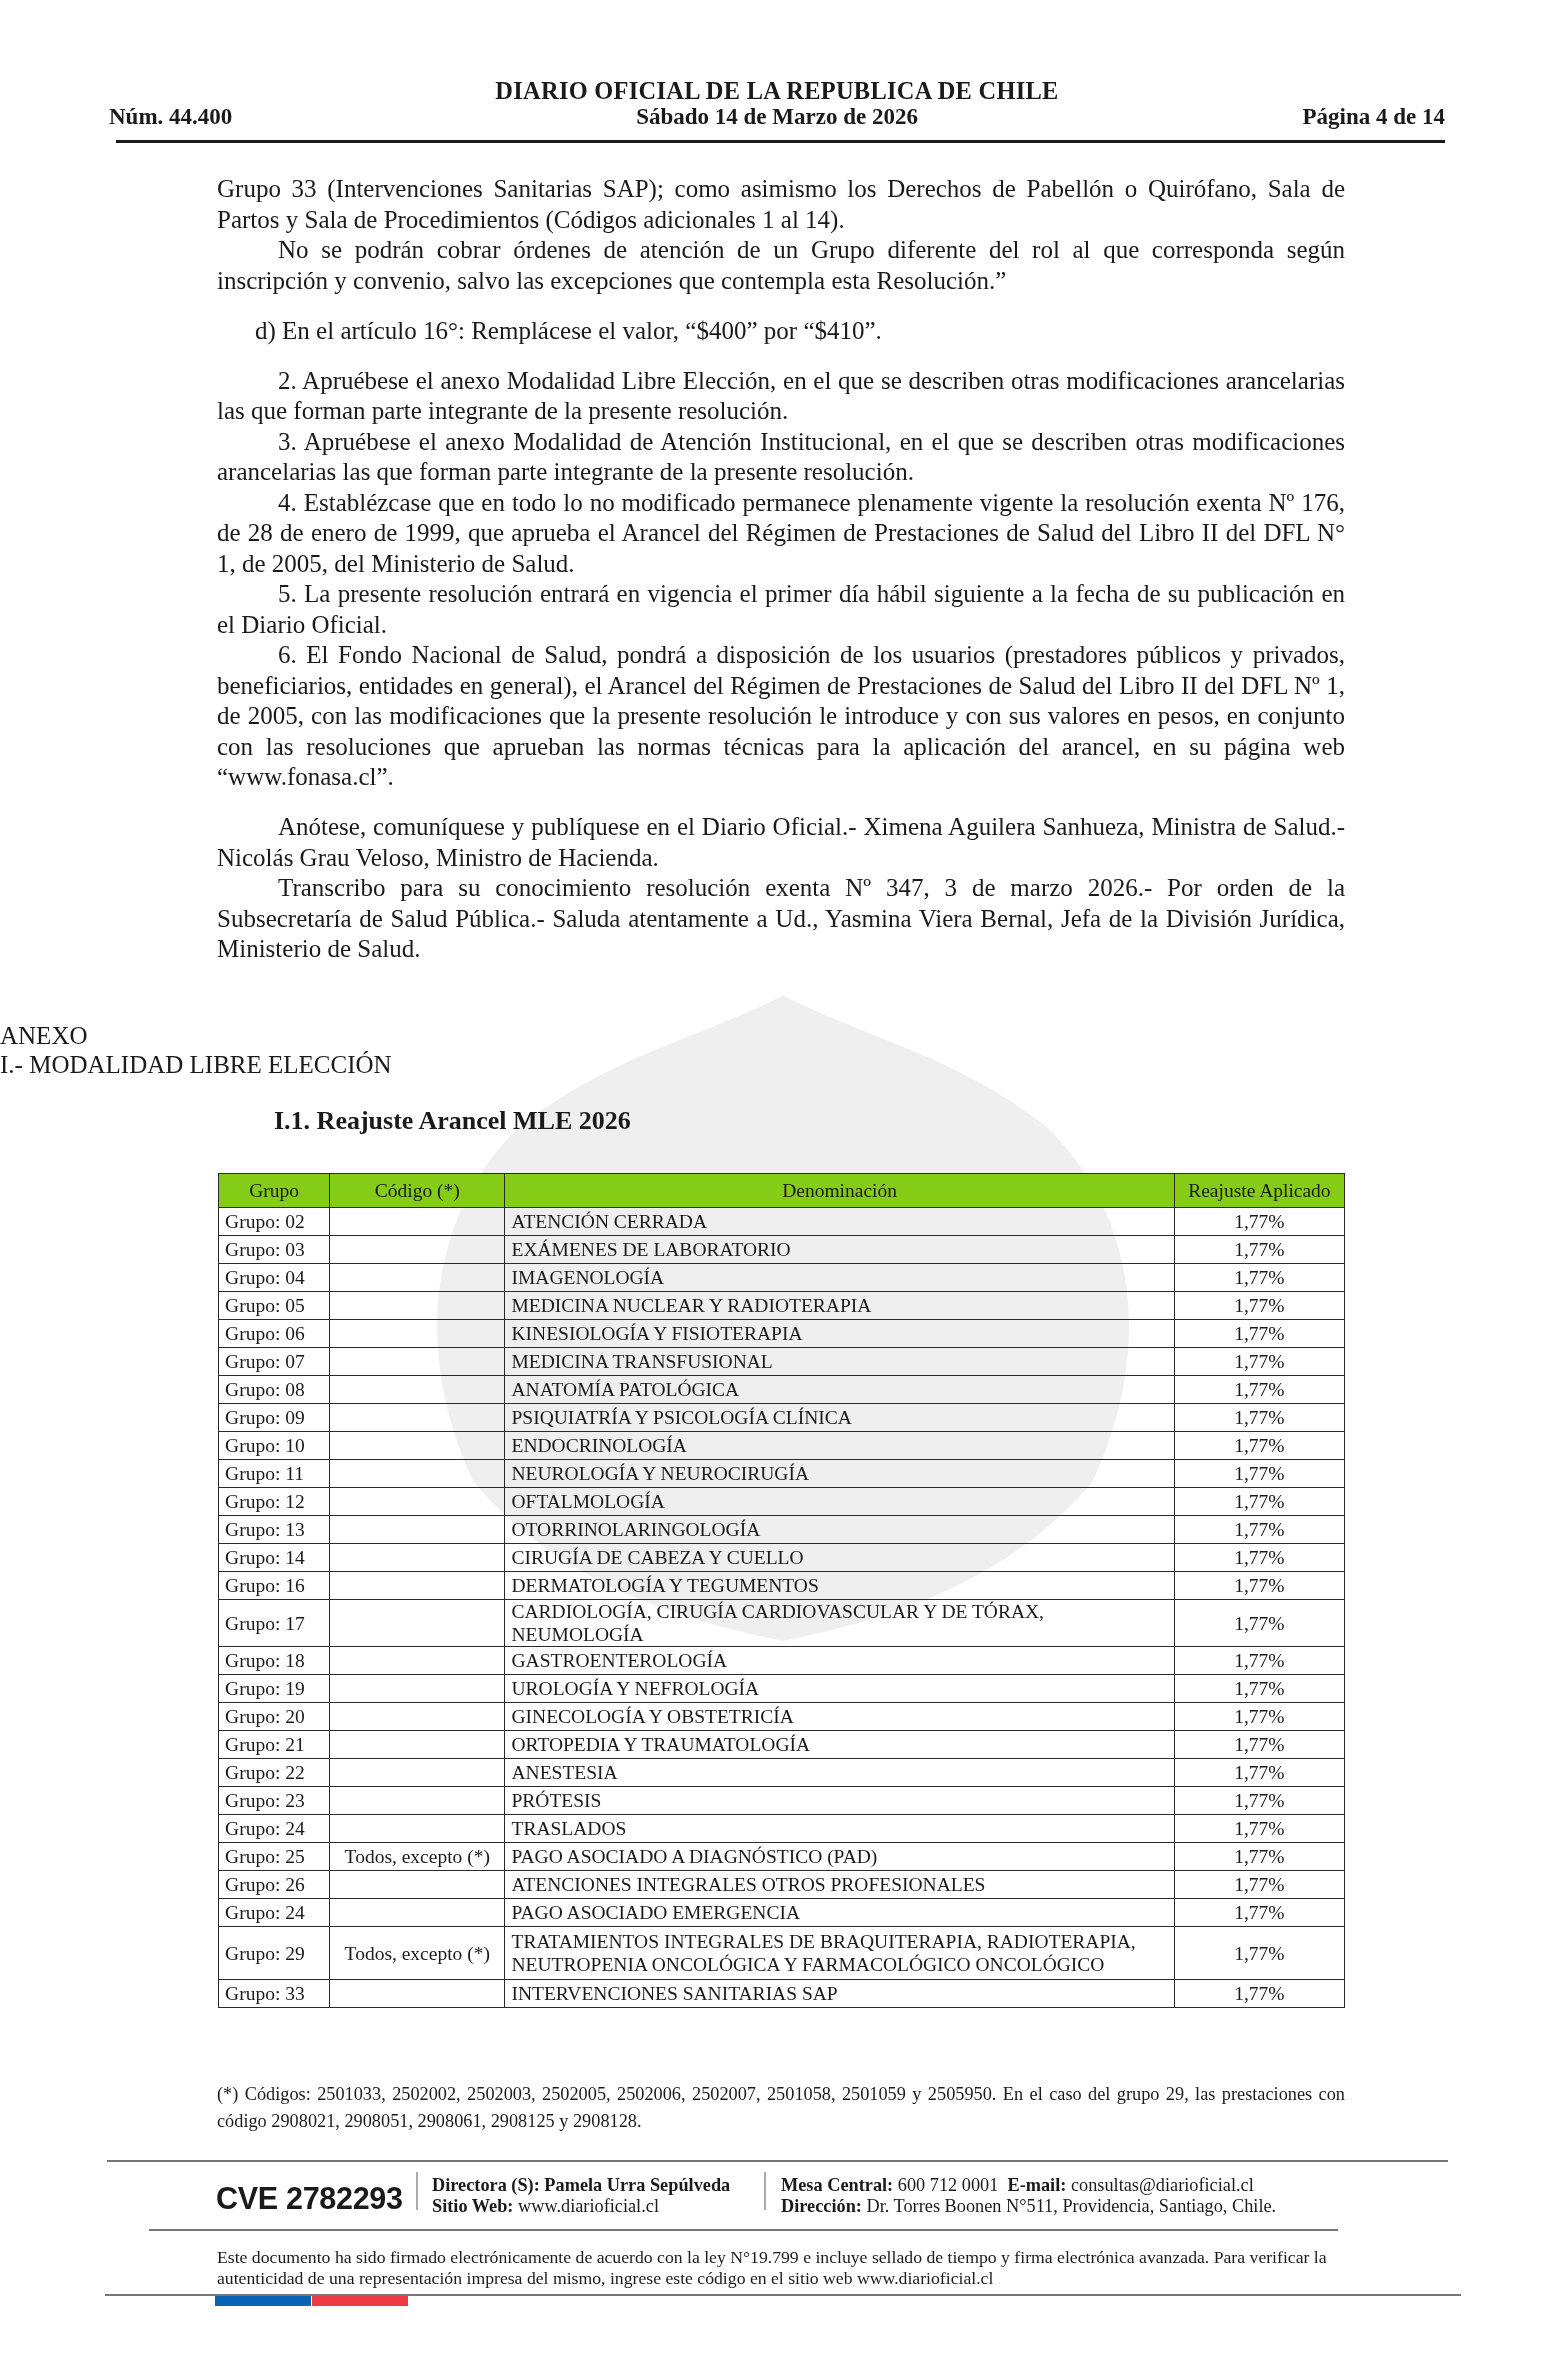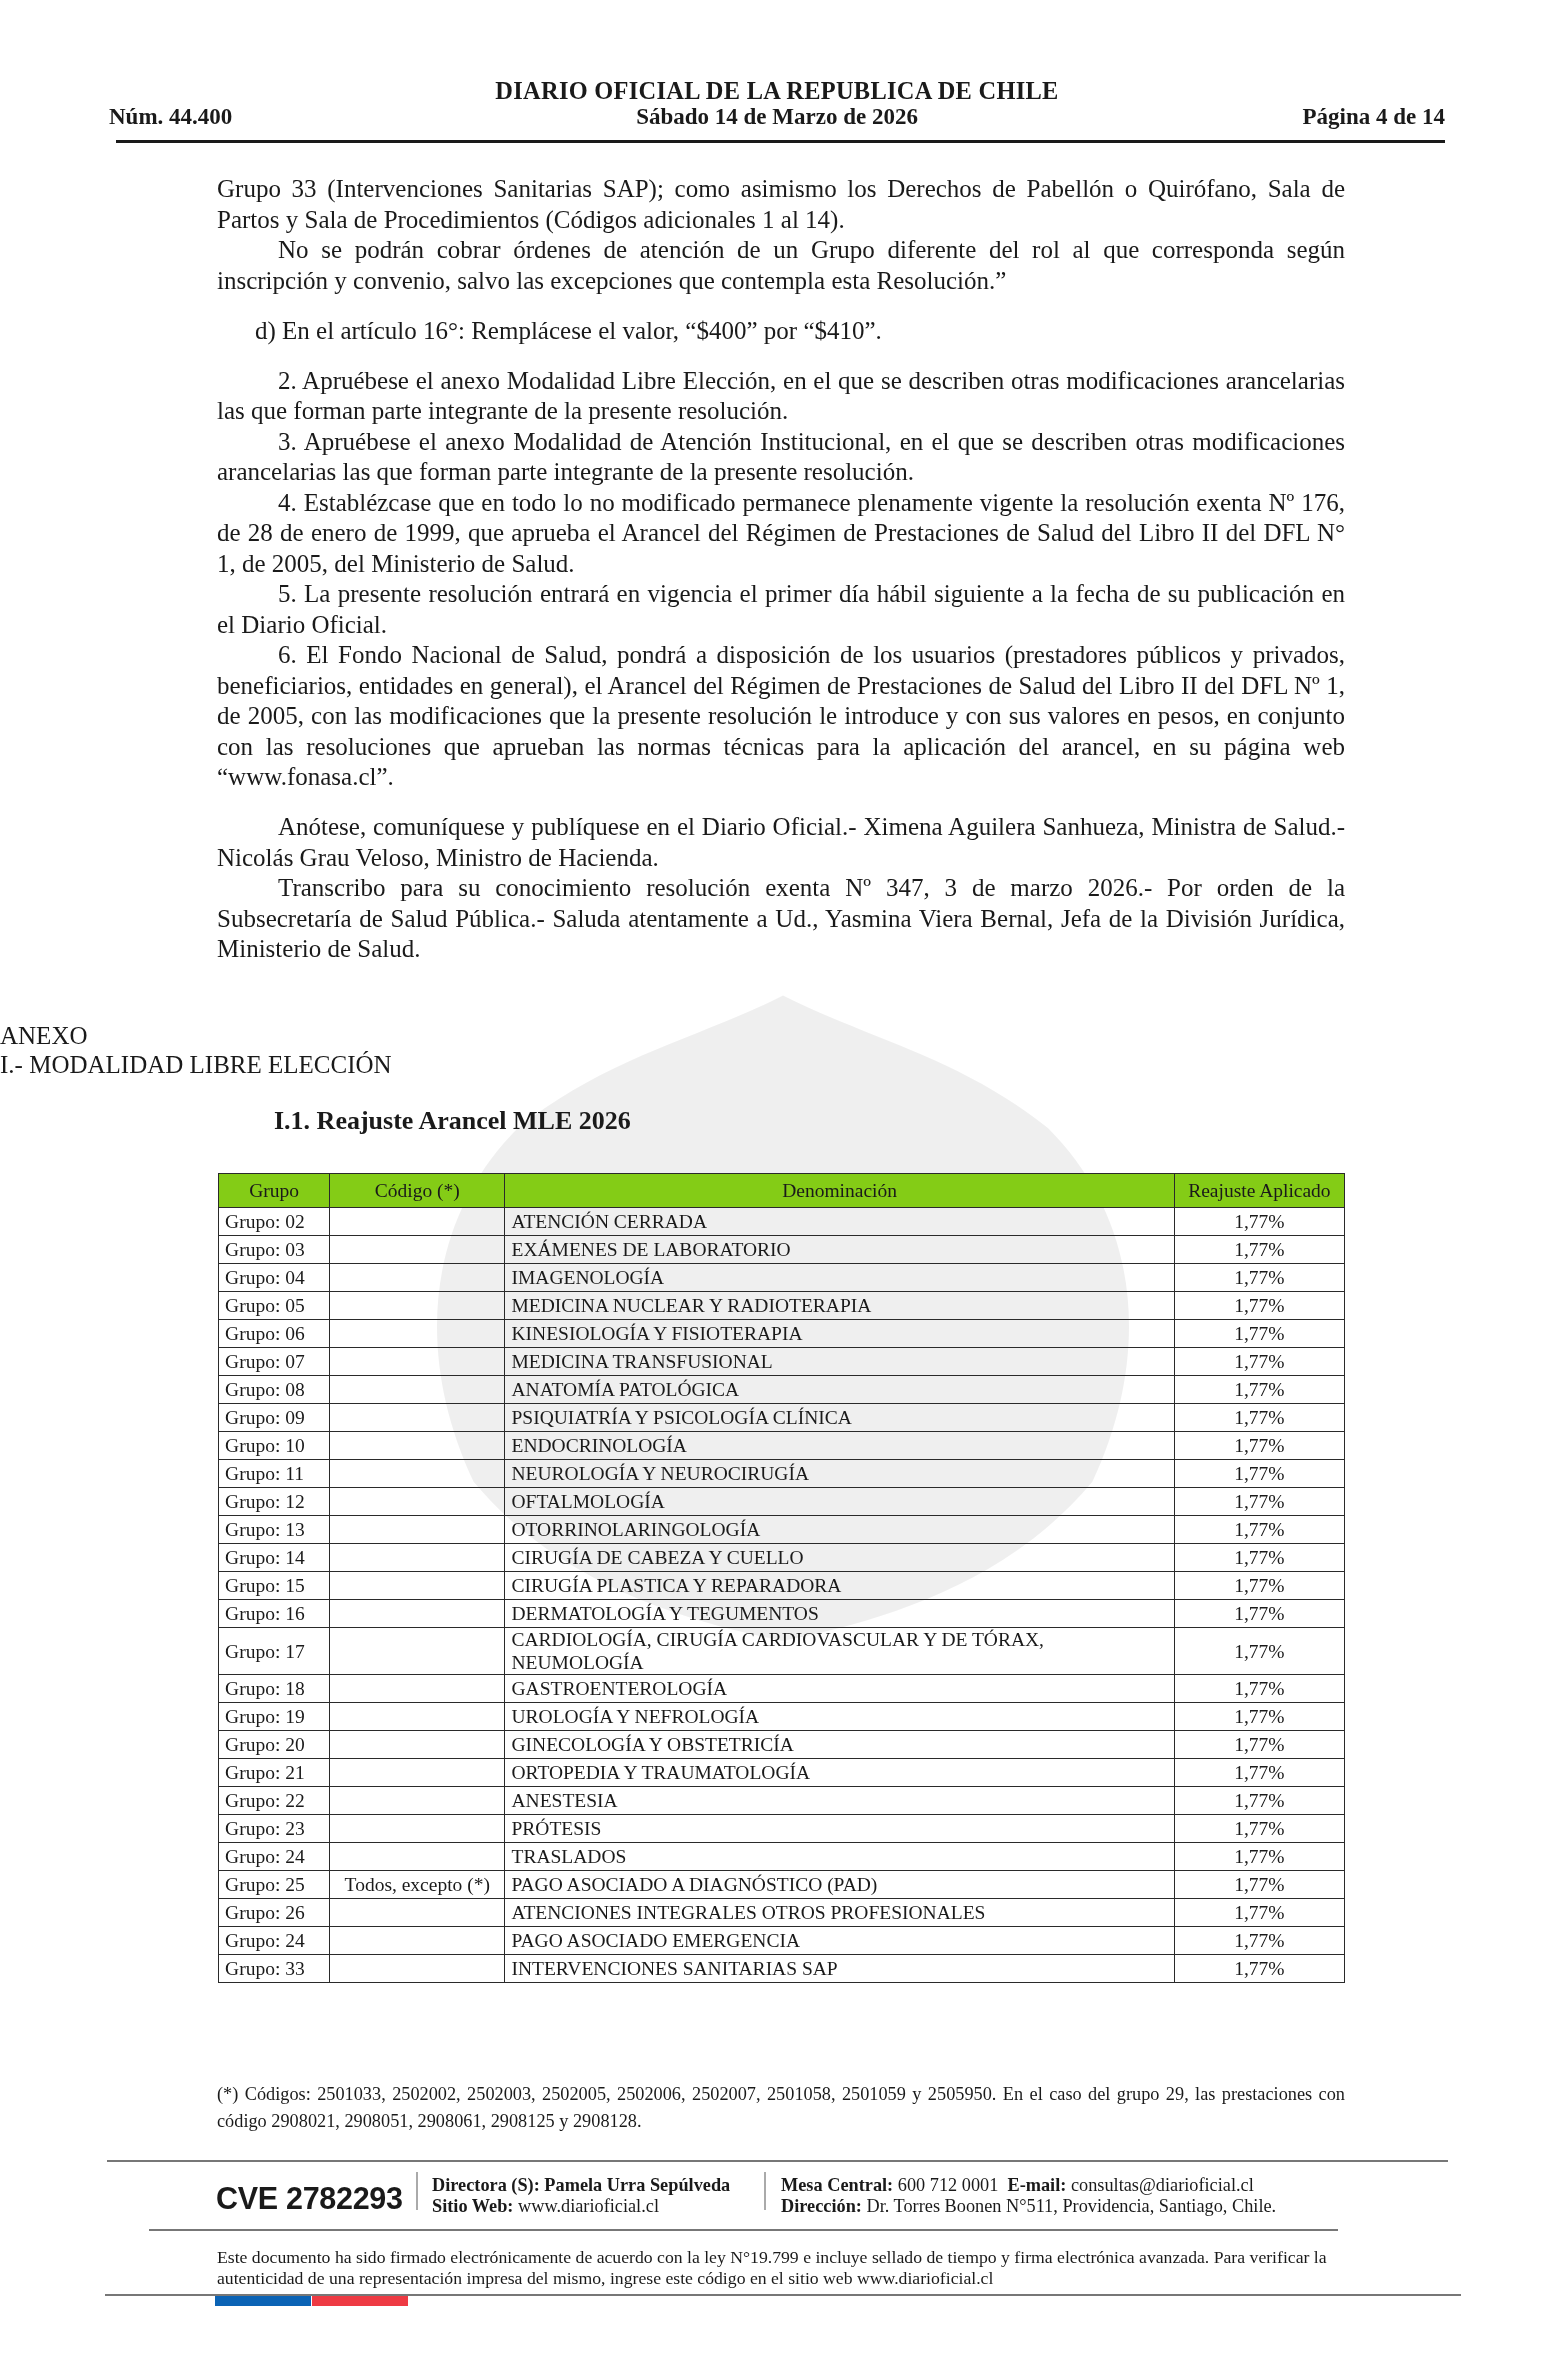--- a/index.html
+++ b/index.html
@@ -176,26 +176,20 @@
           <td class="c-den">OTORRINOLARINGOLOGÍA</td>
           <td class="c-rea">1,77%</td>
         </tr>
         <tr>
           <td class="c-grupo">Grupo: 14</td>
           <td class="c-cod"></td>
           <td class="c-den">CIRUGÍA DE CABEZA Y CUELLO</td>
           <td class="c-rea">1,77%</td>
         </tr>
         <tr>
-          <td class="c-grupo">Grupo: 15</td>
-          <td class="c-cod"></td>
-          <td class="c-den">CIRUGÍA PLASTICA Y REPARADORA</td>
-          <td class="c-rea">1,77%</td>
-        </tr>
-        <tr>
           <td class="c-grupo">Grupo: 16</td>
           <td class="c-cod"></td>
           <td class="c-den">DERMATOLOGÍA Y TEGUMENTOS</td>
           <td class="c-rea">1,77%</td>
         </tr>
         <tr>
           <td class="c-grupo">Grupo: 17</td>
           <td class="c-cod"></td>
           <td class="c-den">CARDIOLOGÍA, CIRUGÍA CARDIOVASCULAR Y DE TÓRAX, NEUMOLOGÍA</td>
           <td class="c-rea">1,77%</td>
@@ -251,20 +245,26 @@
         <tr>
           <td class="c-grupo">Grupo: 26</td>
           <td class="c-cod"></td>
           <td class="c-den">ATENCIONES INTEGRALES OTROS PROFESIONALES</td>
           <td class="c-rea">1,77%</td>
         </tr>
         <tr>
           <td class="c-grupo">Grupo: 24</td>
           <td class="c-cod"></td>
           <td class="c-den">PAGO ASOCIADO EMERGENCIA</td>
+          <td class="c-rea">1,77%</td>
+        </tr>
+        <tr class="tall">
+          <td class="c-grupo">Grupo: 29</td>
+          <td class="c-cod">Todos, excepto (*)</td>
+          <td class="c-den">TRATAMIENTOS INTEGRALES DE BRAQUITERAPIA, RADIOTERAPIA, NEUTROPENIA ONCOLÓGICA Y FARMACOLÓGICO ONCOLÓGICO</td>
           <td class="c-rea">1,77%</td>
         </tr>
         <tr>
           <td class="c-grupo">Grupo: 33</td>
           <td class="c-cod"></td>
           <td class="c-den">INTERVENCIONES SANITARIAS SAP</td>
           <td class="c-rea">1,77%</td>
         </tr>
       </tbody>
   </table>

